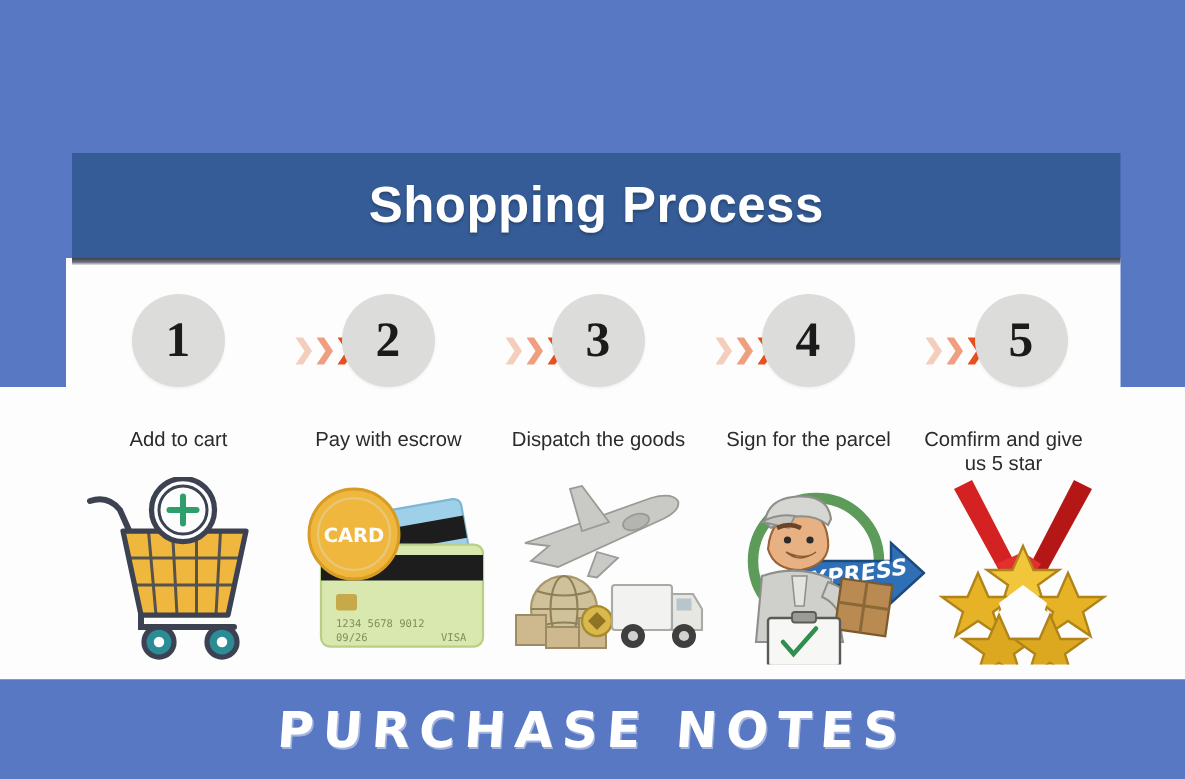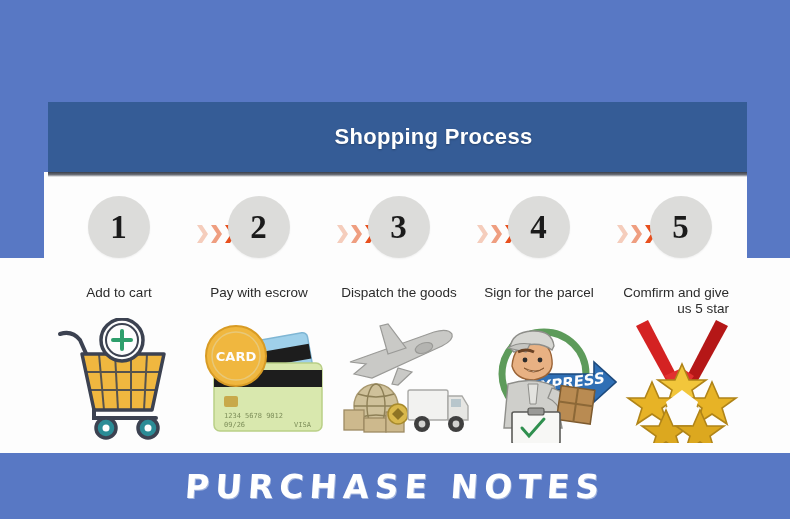--- a/index.html
+++ b/index.html
@@ -27,23 +27,22 @@
     position:absolute;left:48px;top:102px;width:699px;height:70px;
     background:#355c96;
   }
   .header-shadow{
     position:absolute;left:48px;top:172px;width:699px;height:5px;
     background:linear-gradient(180deg,#3a3f4a 0%,#6d717a 55%,rgba(200,202,206,0) 100%);
   }
   .header-title{
     position:absolute;left:0;top:0;width:100%;height:70px;
     display:flex;align-items:center;justify-content:center;
-    color:#ffffff;font-size:22px;font-weight:bold;letter-spacing:.3px;
+    color:#ffffff;font-size:34px;font-weight:bold;letter-spacing:.3px;
     text-shadow:0 1px 2px rgba(0,0,0,.28);
-    margin-left:36px;
   }
 
   
   .steps{
     position:absolute;left:44px;top:196px;width:703px;height:80px;
   }
   .step-col{position:absolute;top:0;width:125px;text-align:center;}
   .circle{
     width:62px;height:62px;border-radius:50%;
     background:#dcdcda;margin:0 auto;
@@ -57,21 +56,21 @@
     display:flex;align-items:center;justify-content:center;gap:1px;
   }
   .chev{width:13px;height:20px;}
 
   
   .labels{position:absolute;left:44px;top:285px;width:703px;height:40px;}
   .label{
     position:absolute;top:0;width:150px;
     font-size:13.5px;color:#2b2b2b;line-height:16px;text-align:center;
   }
-  .label.left{text-align:right;}
+  .label.left{text-align:center;}
 
   
   .icons{position:absolute;left:44px;top:318px;width:703px;height:128px;}
   .icon-cell{position:absolute;top:0;width:135px;height:125px;}
 
   
   .bottom-band{
     position:absolute;left:0;top:453px;width:790px;height:66px;
     background:#5878c4;
     display:flex;align-items:center;justify-content:center;

